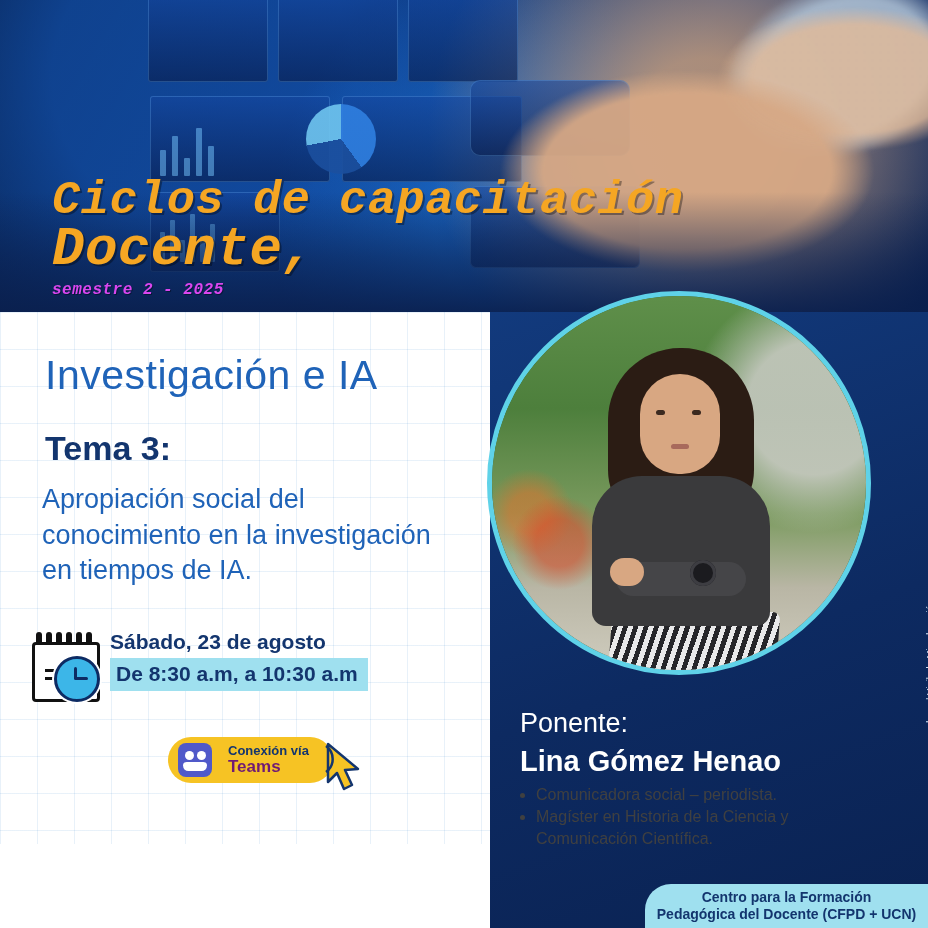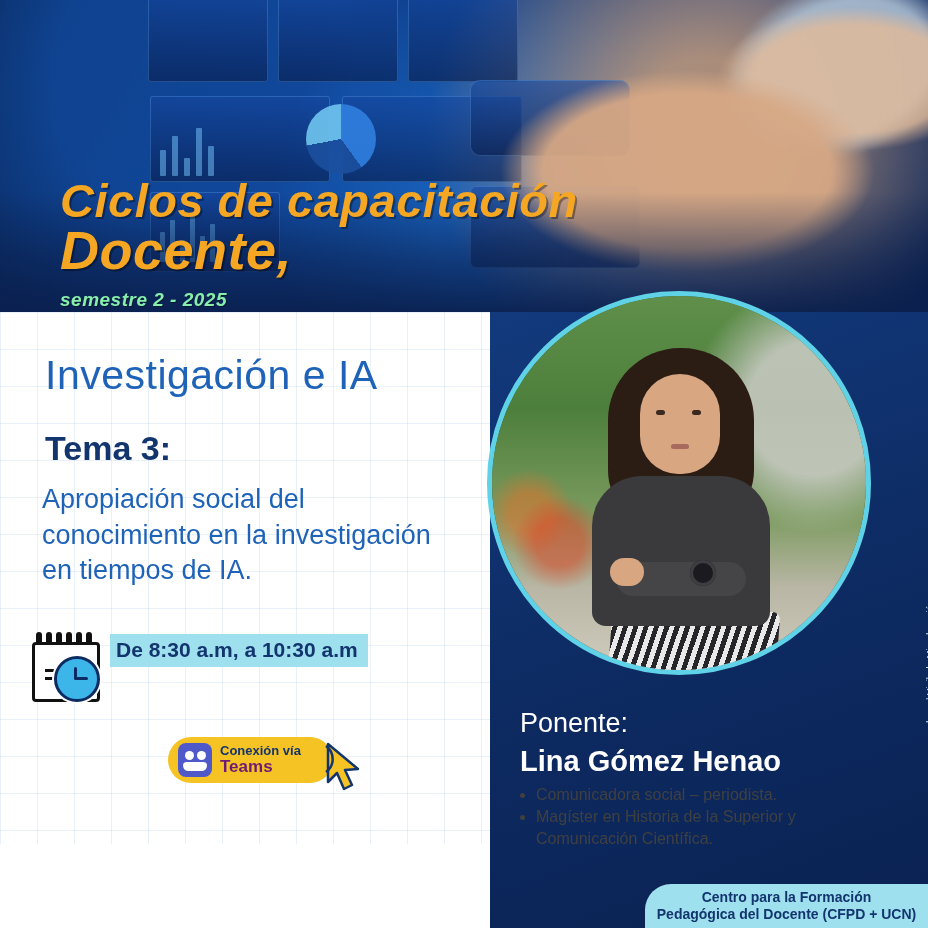--- a/index.html
+++ b/index.html
@@ -66,41 +66,42 @@
     transform: rotate(-18deg);
     filter: blur(2px);
   }
   .hero-fade {
     position: absolute; left: 0; bottom: 0; width: 100%; height: 120px;
     background: linear-gradient(180deg, rgba(10,31,77,0) 0%, rgba(10,31,77,0.55) 55%, rgba(10,31,77,0.92) 100%);
   }
 
   .hero-title-wrap {
     position: absolute;
-    left: 60px;
+    left: 52px;
     top: 178px;
     z-index: 6;
+    font-family: Liberation Mono, monospace;
   }
   .hero-title {
     font-size: 47px;
     line-height: 0.98;
     font-weight: bold;
     font-style: italic;
     color: #f5a623;
     letter-spacing: 0.5px;
     text-shadow: 2px 2px 0 rgba(0,0,0,0.35);
     white-space: nowrap;
   }
   .hero-title.second { font-size: 54px; }
   .hero-sub {
-    margin-top: 12px;
-    font-size: 19px;
+    margin-top: 4px;
+    font-size: 16px;
     font-weight: bold;
     font-style: italic;
-    color: #86efac;
+    color: #d946ef;
     letter-spacing: 0.5px;
     text-shadow: 1px 1px 0 rgba(0,0,0,0.35);
   }
 
   
   .body-left {
     position: absolute;
     left: 0; top: 312px;
     width: 490px; height: 532px;
     background: #ffffff;
@@ -251,21 +252,21 @@
   }
   .teams-icon::after {
     content: "";
     position: absolute;
     left: 5px; top: 19px;
     width: 24px; height: 9px;
     border-radius: 4px 4px 6px 6px;
     background: #ffffff;
   }
   .teams-text {
-    margin-left: 8px;
+    margin-left: 16px;
     line-height: 1.05;
   }
   .teams-line1 {
     font-size: 13px;
     font-weight: bold;
     color: #13356e;
   }
   .teams-line2 {
     font-size: 17px;
     font-weight: bold;
@@ -514,20 +515,21 @@
           </div>
         <div class="cal-body">
           <div class="cal-lines">
               <i></i>
               <i></i>
             </div>
         </div>
         <div class="clock"></div>
       </div>
       <div class="date-texts">
+        <div class="date-day">Sábado, 23 de agosto</div>
         <div class="date-time">De 8:30 a.m, a 10:30 a.m</div>
       </div>
     </div>
 
     <div class="teams-badge">
       <div class="teams-icon"></div>
       <div class="teams-text">
         <div class="teams-line1">Conexión vía</div>
         <div class="teams-line2">Teams</div>
       </div>
@@ -559,21 +561,21 @@
       <div class="p-hand"></div>
     </div>
   </div>
 
   <div class="ponente-label">Ponente:</div>
   <div class="ponente-name">Lina Gómez Henao</div>
 
   <div class="bullets">
     <ul>
       <li>Comunicadora social – periodista.</li>
-      <li>Magíster en Historia de la Superior y Comunicación Científica.</li>
+      <li>Magíster en Historia de la Ciencia y Comunicación Científica.</li>
     </ul>
   </div>
 
   <div class="ribbon">
     <div>Centro para la Formación</div>
     <div>Pedagógica del Docente (CFPD + UCN)</div>
   </div>
 
   <div class="vertical-legal">www.ucn.edu.co | Vigilada Mineducación</div>
 

